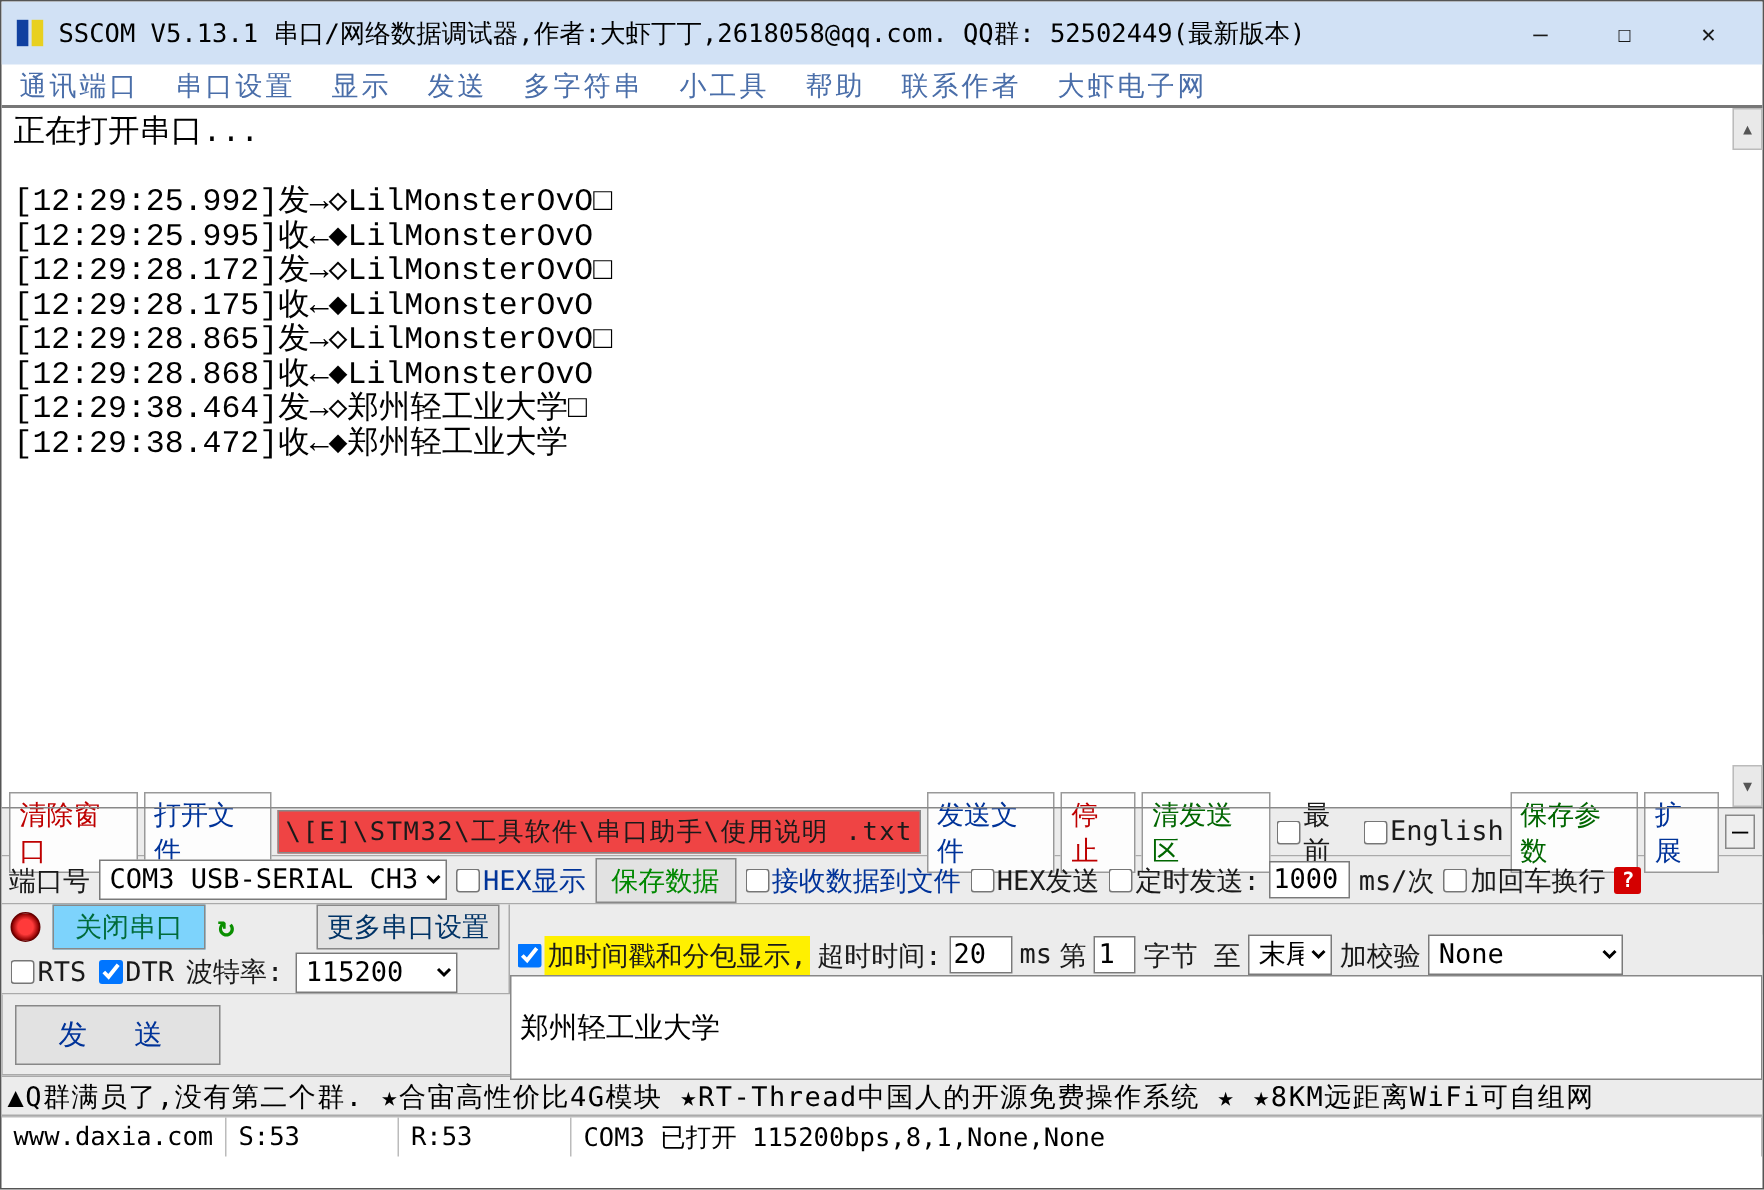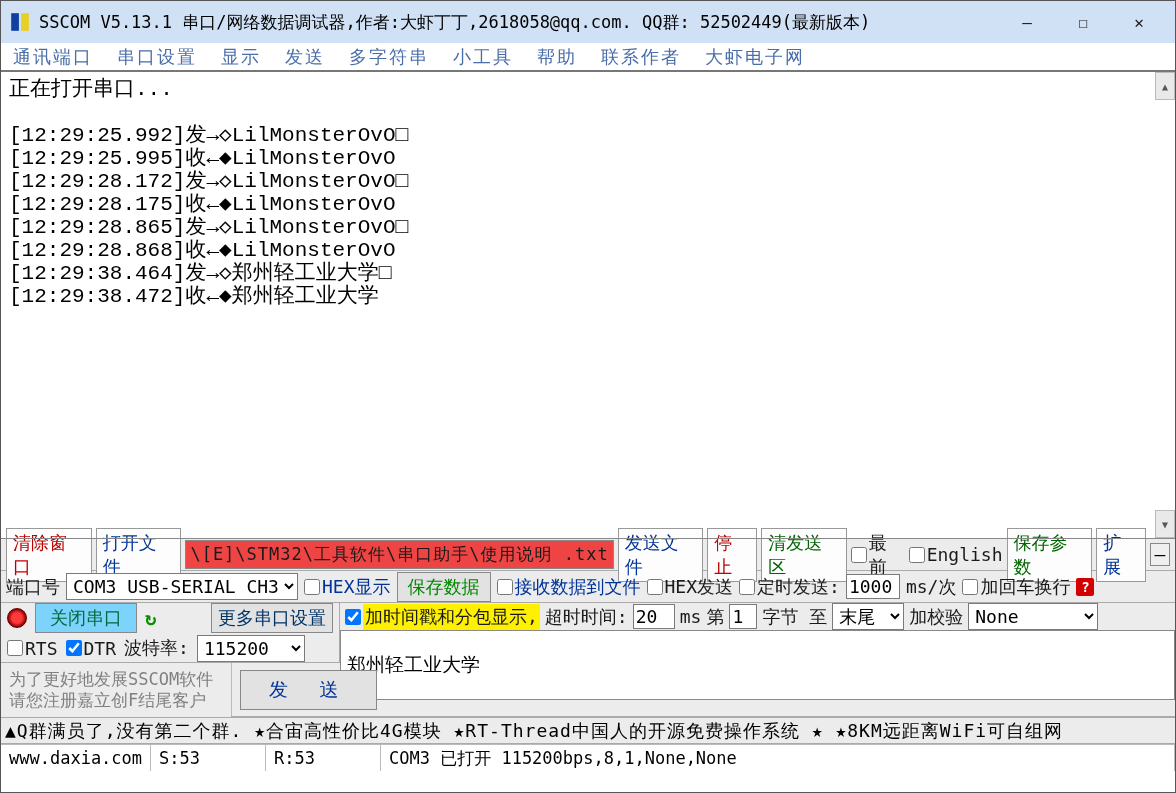--- a/index.html
+++ b/index.html
@@ -10,21 +10,21 @@
 .tb-ctrls { margin-left: auto; display: flex; gap: 0; }
 .tb-btn { width: 56px; height: 42px; display:flex; align-items:center; justify-content:center; color:#1a1a1a; font-size:16px; }
 .menubar { height: 29px; border-bottom: 2px solid #777; display:flex; align-items:center; padding: 0 12px; gap: 24px; font-size: 18px; color: #4a6ea9; letter-spacing: 2px;}
 .menubar span { cursor: default; }
 .output { height: 467px; position: relative; border-bottom: 1px solid #888;}
 .output pre { padding: 6px 8px; font-family: "SimSun","Courier New",monospace; font-size: 21px; line-height: 23px; white-space: pre; }
 .scroll-up, .scroll-dn { position:absolute; right:0; width:20px; height:28px; background:#e9e9e9; border:1px solid #bbb; display:flex;align-items:center;justify-content:center; font-size:10px; color:#555;}
 .scroll-up { top:0; } .scroll-dn { bottom:0; }
 .toolbar1 { height: 32px; background:#ececec; border-bottom:1px solid #aaa; display:flex; align-items:center; padding:0 5px; gap:4px; font-size:18px;}
 .toolbar2 { height:32px; background:#ececec; border-bottom:1px solid #aaa; display:flex; align-items:center; padding:0 5px; gap:6px; font-size:18px;}
-.toolbar3 { height:32px; background:#ececec; border-bottom:1px solid #aaa; display:flex; align-items:center; padding:0 5px; gap:5px; font-size:18px;}
+.toolbar3 { height:32px; background:#ececec; border-bottom:1px solid #aaa; display:flex; align-items:center; padding:0 5px; gap:5px; font-size:18px;margin-top:20px;}
 .toolbar4 { height:60px; background:#ececec; border-bottom:1px solid #aaa; display:flex; }
 .linkbtn { color:#be0000; background:#fdfdfd; border:1px solid #999; padding:2px 6px; font-size:18px; }
 .linkbtn.blue { color:#003399; }
 .linkbtn.green { color:#006600; }
 .pathbox { flex:0 0 auto; border:1px solid #888; background:#ef4444; padding:2px 4px; font-size:17px; color:#1a1a1a; letter-spacing:1px;}
 .chk { display:inline-flex; align-items:center; gap:2px; font-size:18px; color:#1a1a1a; }
 .chk input { width:16px; height:16px; }
 .lbl { font-size:18px; color:#1a1a1a; }
 select,input.tx { border:1px solid #7a7a7a; background:#fff; font-size:18px; padding:1px 2px; font-family:inherit;}
 .portselect { width:232px; }
@@ -166,33 +166,29 @@
       <label class="chk">
           <input type="checkbox" checked="" style="">
           <span class="yellow">加时间戳和分包显示,</span>
         </label>
       <span class="lbl">超时时间:</span>
       <input class="tx" style="width: 42px;" value="20">
       <span class="lbl">ms</span>
       <span class="lbl">第</span>
       <input class="tx" style="width: 28px;" value="1">
       <span class="lbl">字节 至</span>
-      <select style="width:72px"><option>末尾</option></select>
+      <select style="width:56px"><option>末尾</option></select>
       <span class="lbl">加校验</span>
       <select style="width:130px"><option>None</option></select>
     </div>
     <div class="sendarea">郑州轻工业大学</div>
   </div>
 </div>
 
 <div style="height:54px; background:#ececec; display:flex; border-bottom:1px solid #aaa;">
-  <div class="hint" style="flex:0 0 230px; border-bottom:none;">
-    <div>为了更好地发展SSCOM软件</div>
-    <div>请您注册嘉立创F结尾客户</div>
-  </div>
   <div style="display:flex; align-items:center; padding:0 8px; border-left:1px solid #bbb;">
     <span class="sendbtn">发 送</span>
   </div>
 </div>
 
 <div class="msgbar">▲Q群满员了,没有第二个群. ★合宙高性价比4G模块  ★RT-Thread中国人的开源免费操作系统  ★ ★8KM远距离WiFi可自组网</div>
 
 <div class="statusbar">
   <div class="cell" style="width:150px">www.daxia.com</div>
   <div class="cell" style="width:115px">S:53</div>

